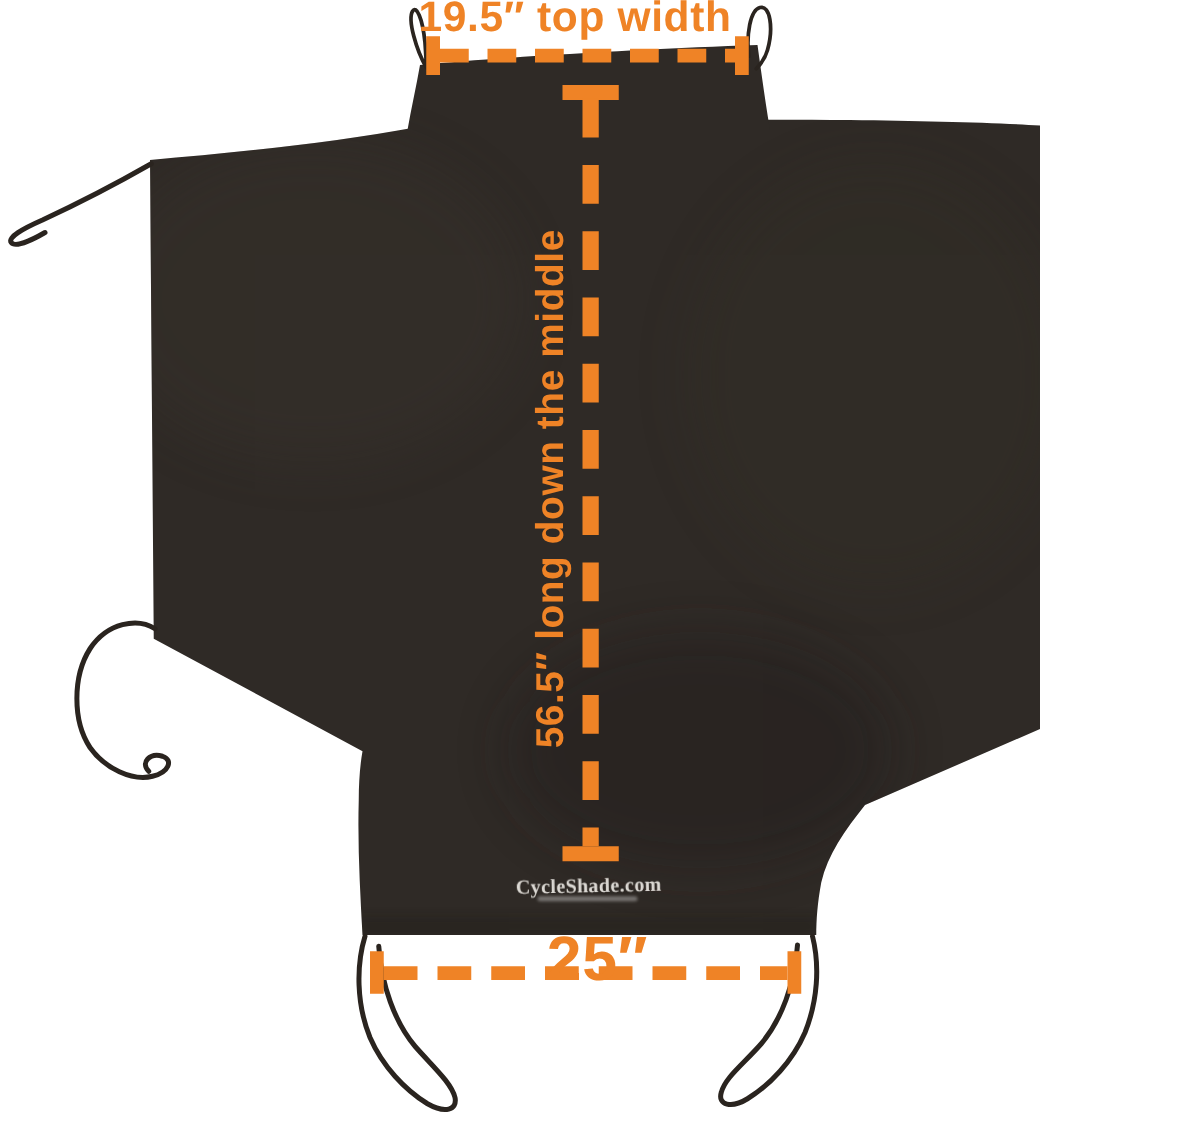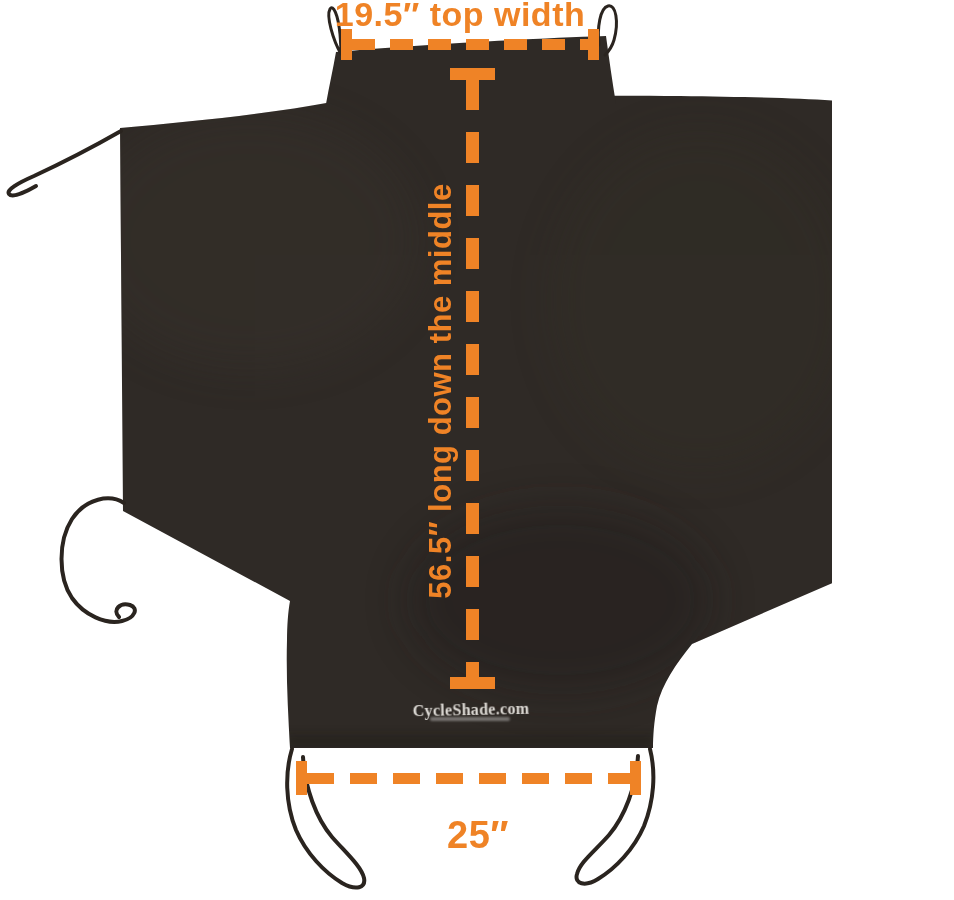--- a/index.html
+++ b/index.html
@@ -23,23 +23,23 @@
     left:460px;top:14px;
     transform:translate(-50%,-50%);
     font-size:34px;
   }
   .label-middle{
     left:440px;top:391px;
     transform:translate(-50%,-50%) rotate(-90deg);
     font-size:31px;
   }
   .label-bottom{
-    left:478px;top:835px;
+    left:478px;top:767px;
     transform:translate(-50%,-50%);
-    font-size:38px;
+    font-size:50px;
     text-align:center;
   }
   .brand-logo{
     position:absolute;
     left:471px;top:710px;
     transform:translate(-50%,-50%) rotate(-1.2deg);
     color:#EBE8E3;
     font-family:"Liberation Serif", serif;
     font-weight:bold;
     font-size:16px;

